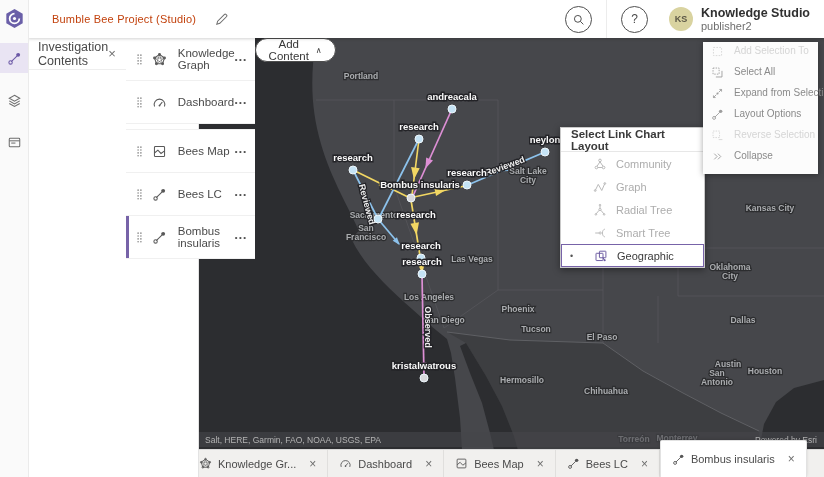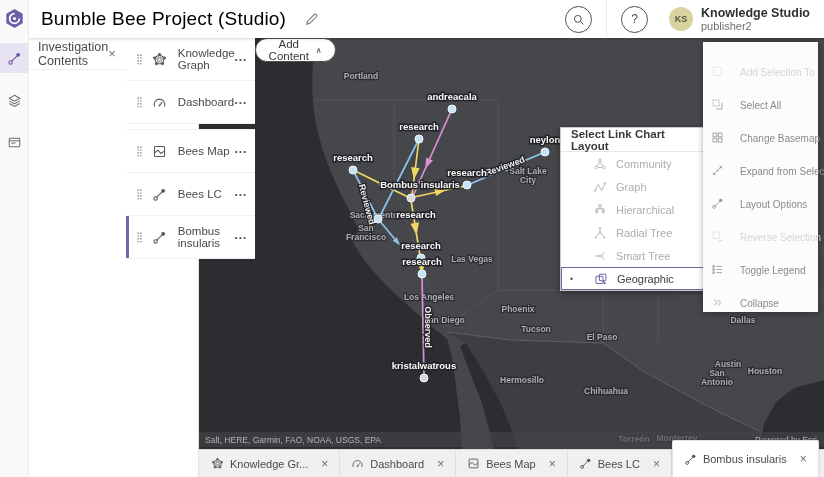--- a/index.html
+++ b/index.html
@@ -7,21 +7,21 @@
        font-family:"Liberation Sans",sans-serif;-webkit-font-smoothing:antialiased;}
   
   .rail{position:absolute;left:0;top:0;width:28px;height:100%;background:#fafafa;border-right:1px solid #ebebeb;z-index:40;}
   .logo{width:21px;height:21px;margin:8px auto 14px;}
   .rail-item{width:28px;height:30px;display:flex;align-items:center;justify-content:center;color:#6e6e6e;cursor:pointer;margin-bottom:12px;}
   .rail-item svg{width:15px;height:15px;}
   .rail-item.selected{background:#e9e4f3;color:#6a57a5;}
   
   .topbar{position:absolute;left:28px;top:0;right:0;height:38px;background:#fff;display:flex;align-items:center;z-index:35;
           box-shadow:0 1px 3px rgba(0,0,0,.18);}
-  .app-title{font-size:19px;color:#000000;margin-left:13px;letter-spacing:.2px;}
+  .app-title{font-size:11px;color:#c2410c;margin-left:24px;letter-spacing:.2px;}
   .pencil{width:15px;height:15px;color:#6e6e6e;margin-left:18px;cursor:pointer;}
   .topbar-right{margin-left:auto;display:flex;align-items:center;height:100%;}
   .circle-btn{width:25px;height:25px;border:1px solid #4f4f4f;border-radius:50%;display:flex;align-items:center;justify-content:center;
               color:#4a4a4a;font-size:12px;cursor:pointer;background:#fff;}
   .circle-btn svg{width:13px;height:13px;}
   .vdiv{width:1px;height:38px;background:#ececec;margin:0 14px;}
   .avatar{width:24px;height:24px;border-radius:50%;display:flex;align-items:center;justify-content:center;
           font-size:9px;font-weight:bold;color:#5c5846;margin:0 8px 0 10px;cursor:pointer;}
   .uname{font-size:12.5px;font-weight:bold;color:#303030;line-height:1.15;}
   .urole{font-size:11px;color:#6e6e6e;line-height:1.1;}
@@ -49,39 +49,39 @@
   .zoomctl{position:absolute;left:12px;top:10px;width:24px;background:#ededed;border-radius:3px;overflow:hidden;
            box-shadow:0 1px 2px rgba(0,0,0,.45);z-index:6;}
   .zbtn{height:22px;display:flex;align-items:center;justify-content:center;font-size:14px;color:#4c4c4c;cursor:pointer;}
   .zbtn + .zbtn{border-top:1px solid #cfcfcf;}
   .attrib{position:absolute;left:0;right:0;bottom:3px;height:15px;background:rgba(70,70,74,.62);z-index:5;
           display:flex;align-items:center;justify-content:space-between;padding:0 7px;}
   .attrib span{font-size:8.5px;color:#b4b4b4;}
   
   .ctx-menu{position:absolute;left:703px;top:42px;width:115px;background:#fcfcfc;z-index:60;padding:3px 0;
             box-shadow:0 1px 6px rgba(0,0,0,.35);}
-  .ctx-item{height:21px;display:flex;align-items:flex-end;padding:0 8px;gap:16px;cursor:pointer;margin-top:12px;}
+  .ctx-item{height:21px;display:flex;align-items:flex-start;padding:0 8px;gap:10px;cursor:pointer;}
   .ctx-icon{width:13px;height:13px;color:#9d9d9d;flex:none;}
   .ctx-label{font-size:10px;color:#8a8a8a;white-space:nowrap;}
   .ctx-item.disabled{cursor:default;}
   .ctx-item.disabled .ctx-icon,.ctx-item.disabled .ctx-label{color:#d5d5d5;}
   
   .layout-menu{position:absolute;left:560px;top:127px;width:143px;background:#fff;z-index:55;border:1px solid #c9c9c9;
                box-shadow:0 2px 7px rgba(0,0,0,.4);}
   .lm-header{height:23px;display:flex;align-items:center;padding:0 10px;font-size:11.5px;font-weight:bold;color:#3a3a3a;
              border-bottom:1px solid #e7e7e7;}
   .lm-item{height:23px;display:flex;align-items:center;padding:0 5px;gap:9px;cursor:pointer;box-sizing:border-box;}
   .lm-bullet{width:9px;text-align:center;font-size:9px;color:#555;flex:none;}
   .lm-icon{width:14px;height:14px;color:#b7b7b7;margin-left:9px;flex:none;}
   .lm-label{font-size:11px;color:#adadad;}
   .lm-item.selected{border:1px solid #7763a8;}
   .lm-item.selected .lm-icon{color:#6a5aa0;margin-left:9px;}
   .lm-item.selected .lm-label{color:#3a3a3a;}
   
-  .tabbar{position:absolute;left:198px;right:0;bottom:0;height:27px;background:#f1f0ee;border-top:1px solid #dadada;
+  .tabbar{position:absolute;left:186px;right:0;bottom:0;height:27px;background:#f1f0ee;border-top:1px solid #dadada;
           display:flex;align-items:flex-end;z-index:20;padding-left:2px;}
   .tab{height:27px;display:flex;align-items:center;padding:0 11px;gap:6px;border-right:1px solid #e0dfdd;cursor:pointer;box-sizing:border-box;}
   .tab-icon{width:13px;height:13px;color:#565656;flex:none;}
   .tab-label{font-size:11px;color:#4a4a4a;white-space:nowrap;}
   .tab-close{font-size:12px;color:#6e6e6e;margin-left:7px;cursor:pointer;line-height:1;}
   .tab.active{height:37px;background:#fff;border:1px solid #e2e2e2;border-bottom:none;border-radius:2px 2px 0 0;
               box-shadow:0 -1px 3px rgba(0,0,0,.12);}
   .icon{display:inline-flex;align-items:center;justify-content:center;}
   .icon svg{width:100%;height:100%;display:block;}
 </style>
@@ -389,31 +389,20 @@
             <svg viewBox="0 0 16 16" fill="none" stroke="currentColor" stroke-width="1.1">
               <rect x="2.5" y="2.5" width="7.5" height="7.5" stroke-dasharray="1.8 1.4"></rect>
               <path d="M6 13.5h7.5V6"></path>
             </svg>
           </span>
     <span class="ctx-label">Select All</span>
   </div>
         <div class="ctx-item">
     <span class="icon ctx-icon">
             <svg viewBox="0 0 16 16" fill="none" stroke="currentColor" stroke-width="1.1">
-              <rect x="2.5" y="2.5" width="4.6" height="4.6"></rect>
-              <rect x="8.9" y="2.5" width="4.6" height="4.6"></rect>
-              <rect x="2.5" y="8.9" width="4.6" height="4.6"></rect>
-              <rect x="8.9" y="8.9" width="4.6" height="4.6"></rect>
-            </svg>
-          </span>
-    <span class="ctx-label">Change Basemap</span>
-  </div>
-        <div class="ctx-item">
-    <span class="icon ctx-icon">
-            <svg viewBox="0 0 16 16" fill="none" stroke="currentColor" stroke-width="1.1">
               <circle cx="8" cy="8" r="1.3" fill="currentColor" stroke="none"></circle>
               <path d="M9.4 6.6L13 3M13 3h-2.7M13 3v2.7M6.6 9.4L3 13M3 13h2.7M3 13v-2.7"></path>
             </svg>
           </span>
     <span class="ctx-label">Expand from Selection</span>
   </div>
         <div class="ctx-item">
     <span class="icon ctx-icon">
             <svg viewBox="0 0 16 16" fill="none" stroke="currentColor" stroke-width="1.1">
               <path d="M4.6 11.4L10.8 5.2"></path>
@@ -424,31 +413,20 @@
     <span class="ctx-label">Layout Options</span>
   </div>
         <div class="ctx-item disabled">
     <span class="icon ctx-icon">
             <svg viewBox="0 0 16 16" fill="none" stroke="currentColor" stroke-width="1.1">
               <rect x="2.5" y="2.5" width="8" height="8" stroke-dasharray="1.8 1.4"></rect>
               <path d="M9.5 13h4.5"></path>
             </svg>
           </span>
     <span class="ctx-label">Reverse Selection</span>
-  </div>
-        <div class="ctx-item">
-    <span class="icon ctx-icon">
-            <svg viewBox="0 0 16 16" fill="none" stroke="currentColor" stroke-width="1.1">
-              <path d="M6.5 4.2h7M6.5 8h7M6.5 11.8h7"></path>
-              <rect x="2.3" y="3.3" width="1.8" height="1.8"></rect>
-              <rect x="2.3" y="7.1" width="1.8" height="1.8"></rect>
-              <rect x="2.3" y="10.9" width="1.8" height="1.8"></rect>
-            </svg>
-          </span>
-    <span class="ctx-label">Toggle Legend</span>
   </div>
         <div class="ctx-item">
     <span class="icon ctx-icon">
             <svg viewBox="0 0 16 16" fill="none" stroke="currentColor" stroke-width="1.1">
               <path d="M4 4.5L7.5 8 4 11.5M8.5 4.5L12 8 8.5 11.5"></path>
             </svg>
           </span>
     <span class="ctx-label">Collapse</span>
   </div>
       </div>
@@ -472,33 +450,20 @@
         <div class="lm-item">
     <span class="lm-bullet"></span>
     <span class="icon lm-icon">
             <svg viewBox="0 0 16 16" fill="none" stroke="currentColor" stroke-width="1.1">
               <path d="M2.5 12L6 5l4 7 3.5-8"></path>
               <circle cx="2.5" cy="12" r="1"></circle>
               <circle cx="13.5" cy="4" r="1"></circle>
             </svg>
           </span>
     <span class="lm-label">Graph</span>
-  </div>
-        <div class="lm-item">
-    <span class="lm-bullet"></span>
-    <span class="icon lm-icon">
-            <svg viewBox="0 0 16 16" fill="none" stroke="currentColor" stroke-width="1.1">
-              <rect x="6.8" y="1.9" width="2.4" height="2.4"></rect>
-              <path d="M8 4.3v2M8 6.3H4.2v1.7M8 6.3h3.8v1.7"></path>
-              <rect x="3" y="8" width="2.4" height="2.4"></rect>
-              <rect x="10.6" y="8" width="2.4" height="2.4"></rect>
-              <path d="M4.2 10.4v1.8M11.8 10.4v1.8"></path>
-            </svg>
-          </span>
-    <span class="lm-label">Hierarchical</span>
   </div>
         <div class="lm-item">
     <span class="lm-bullet"></span>
     <span class="icon lm-icon">
             <svg viewBox="0 0 16 16" fill="none" stroke="currentColor" stroke-width="1.1">
               <circle cx="8" cy="7.5" r="1.3"></circle>
               <path d="M8 6.2V3M6.9 8.4L3.6 12.4M9.1 8.4l3.3 4"></path>
               <circle cx="8" cy="2.4" r=".9"></circle>
               <circle cx="3.3" cy="13" r=".9"></circle>
               <circle cx="12.7" cy="13" r=".9"></circle>

